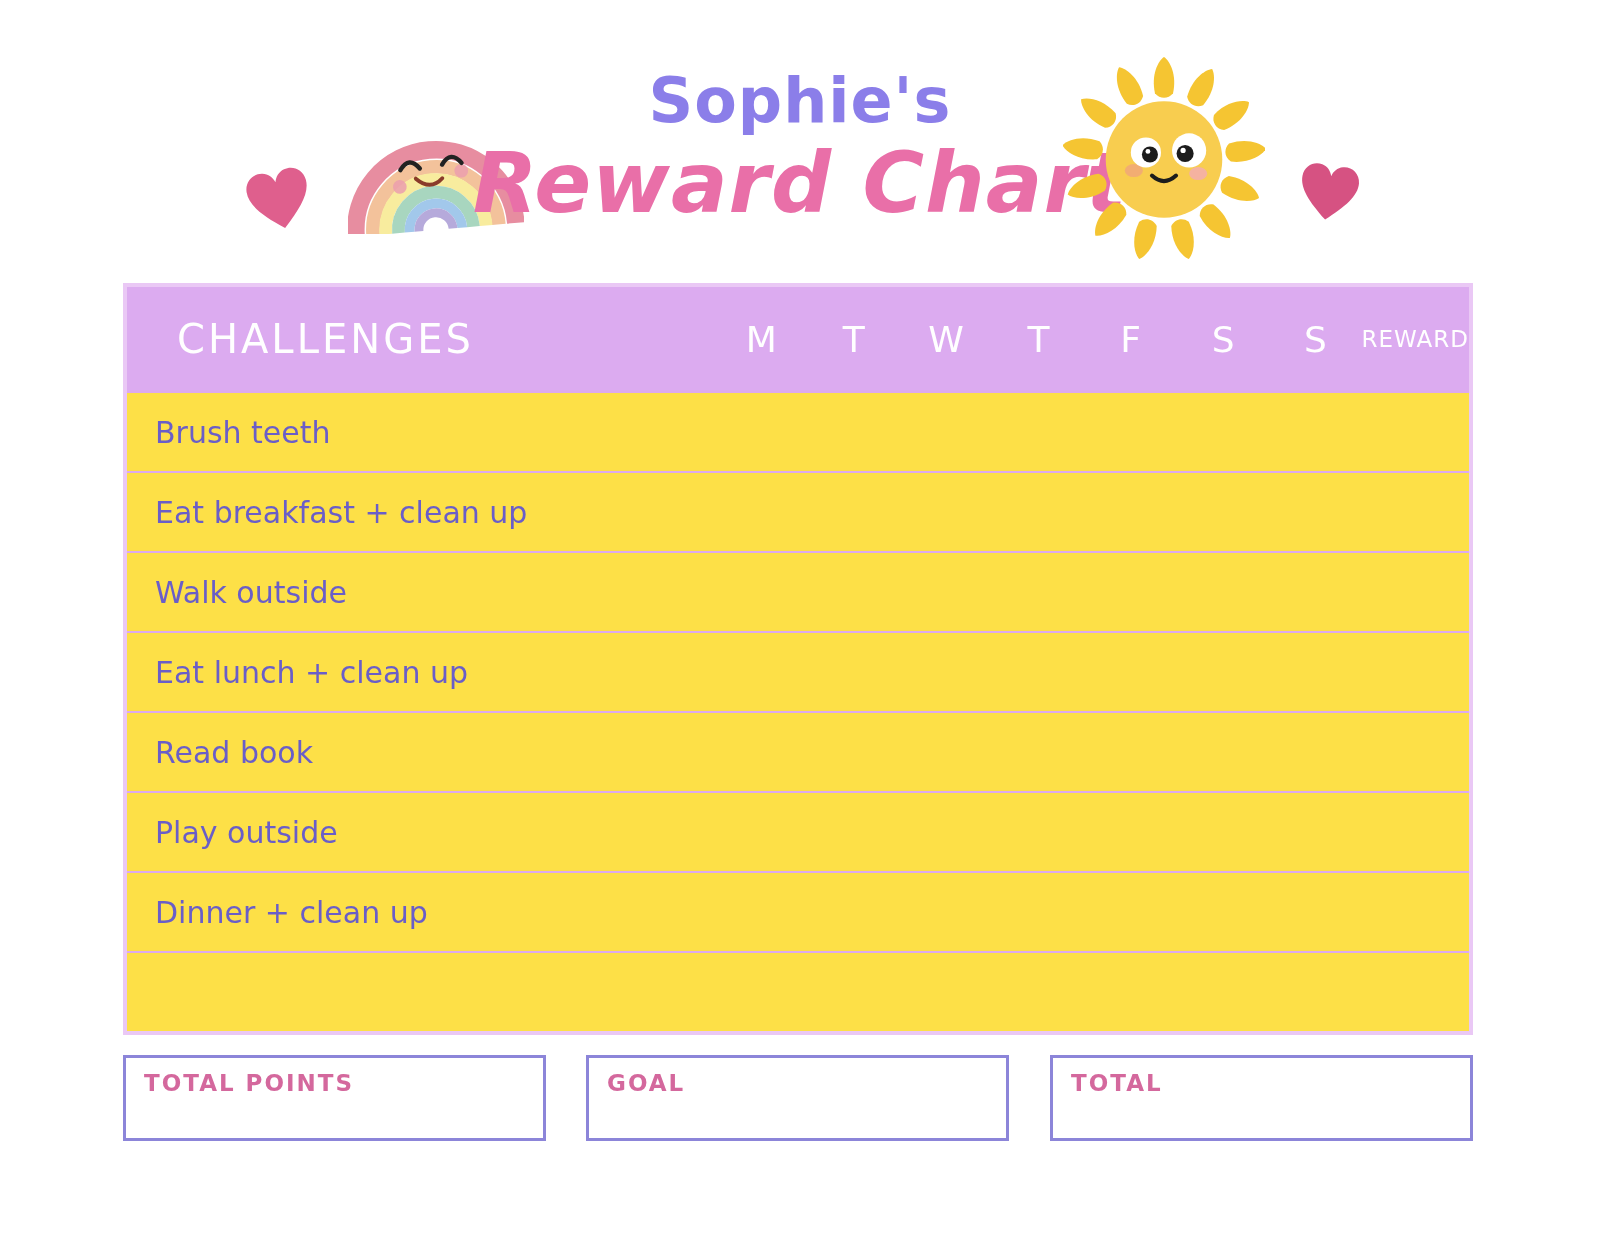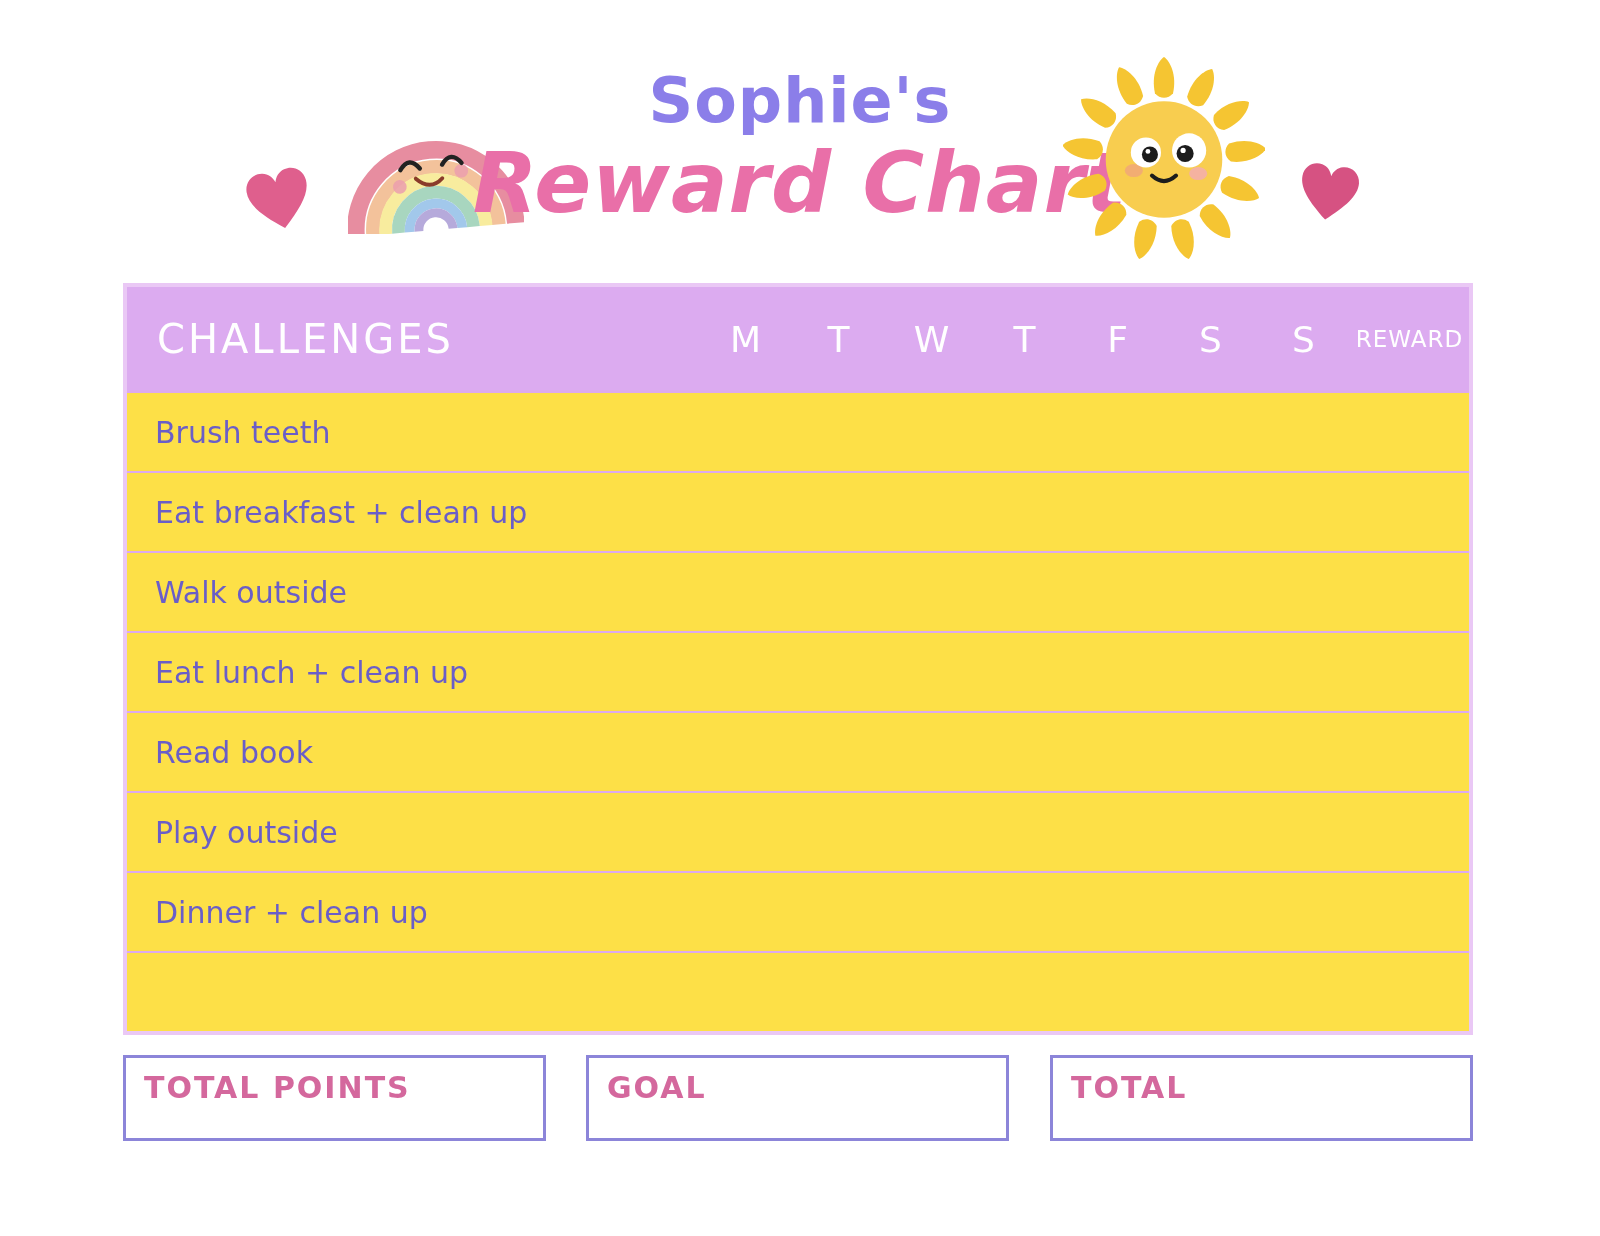--- a/index.html
+++ b/index.html
@@ -44,20 +44,21 @@
     height: 104px;
     align-items: center;
     background: var(--header-band);
   }
   .th-challenges {
     width: 572px;
     padding-left: 30px;
     color: var(--header-text);
     font-size: 40px;
     letter-spacing: 3px;
+    margin-left: 20px;
   }
   .th-day {
     width: 93px;
     text-align: center;
     color: var(--header-text);
     font-size: 36px;
   }
   .th-points {
     flex: 1;
     text-align: center;
@@ -97,21 +98,21 @@
     height: 86px;
     border: 3px solid var(--footer-border);
     background: #ffffff;
     padding: 12px 0 0 18px;
   }
   .footer-box.b1 { left: 123px; }
   .footer-box.b2 { left: 586px; }
   .footer-box.b3 { left: 1050px; }
   .footer-label {
     color: var(--footer-label);
-    font-size: 30px;
+    font-size: 23px;
     letter-spacing: 2px;
     font-weight: bold;
   }
 </style>
 </head>
 <body>
 
 <div class="page">
 
   <svg class="abs" style="left:242px; top:165px; transform:rotate(-12deg);" width="74" height="68" viewBox="0 0 100 92">

